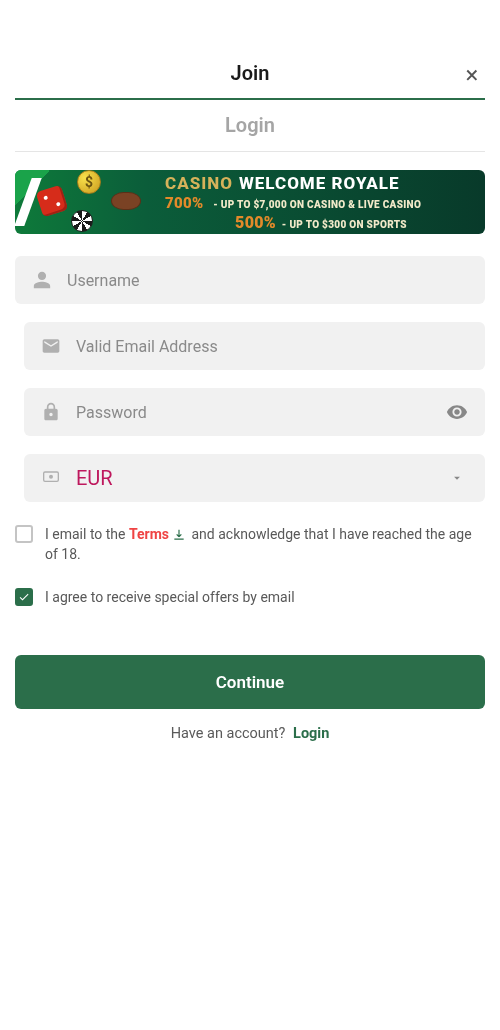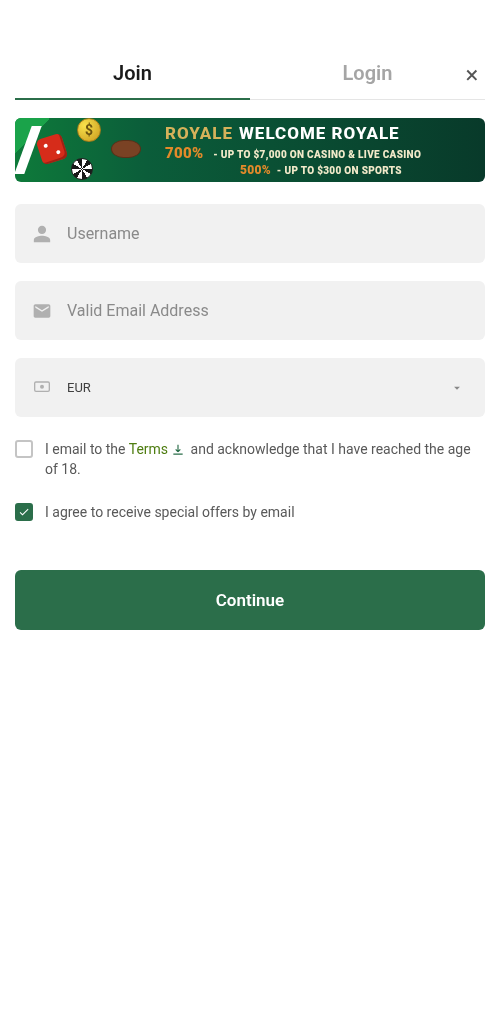--- a/index.html
+++ b/index.html
@@ -1,19 +1,19 @@
 <!DOCTYPE html>
 <html><head>
 <meta charset="utf-8">
 <style>
   * { box-sizing: border-box; margin: 0; padding: 0; font-family: -apple-system, BlinkMacSystemFont, "Segoe UI", Roboto, Helvetica, Arial, sans-serif; }
   body { background: #fff; width: 500px; height: 1030px; overflow: hidden; }
   .container { padding: 0 15px; position: relative; }
   .close-btn { position: absolute; top: 18px; right: 18px; width: 20px; height: 20px; cursor: pointer; color: #555; display: flex; align-items: center; justify-content: center; font-size: 24px; line-height: 1; }
-  .tabs { display: flex; margin-top: 47px; border-bottom: 1px solid #e5e5e5; }
+  .tabs { display: flex; margin-top: 47px; border-bottom: 1px solid #e5e5e5; flex-direction: column; }
   .tab { flex: 1; text-align: center; padding: 14px 0 14px; font-size: 20px; font-weight: 600; cursor: pointer; color: #a5a5a5; position: relative; }
   .tab.active { color: #1a1a1a; }
   .tab.active::after { content: ""; position: absolute; bottom: -1px; left: 0; right: 0; height: 2px; background: #2b6e4a; }
   .banner { margin-top: 18px; height: 64px; border-radius: 6px; overflow: hidden; position: relative; background: linear-gradient(90deg, #0e7a3a 0%, #0b5d3a 28%, #083a2a 100%); display: flex; align-items: center; }
   .banner-left { width: 150px; height: 100%; position: relative; flex-shrink: 0; }
   .dice-red { position: absolute; width: 26px; height: 26px; top: 18px; left: 24px; background: #d62c1a; border-radius: 5px; transform: rotate(-18deg); box-shadow: inset -2px -2px 0 rgba(0,0,0,0.25); }
   .dice-red::before, .dice-red::after { content: ""; position: absolute; width: 4px; height: 4px; background: #fff; border-radius: 50%; }
   .dice-red::before { top: 6px; left: 6px; }
   .dice-red::after { bottom: 6px; right: 6px; }
   .ball { position: absolute; width: 22px; height: 22px; bottom: 2px; left: 56px; background: repeating-conic-gradient(#fff 0deg 30deg, #1a1a1a 30deg 60deg); border-radius: 50%; border: 1px solid #222; }
@@ -21,41 +21,41 @@
   .football { position: absolute; width: 30px; height: 18px; top: 22px; left: 96px; background: #7a4224; border-radius: 50% / 60%; border: 1px solid #5a2f18; }
   .stripe { position: absolute; width: 40px; height: 64px; left: -6px; top: 0; background: linear-gradient(135deg, #1aa34a 40%, transparent 40%); }
   .stripe::after { content: ""; position: absolute; left: 14px; top: 8px; width: 10px; height: 48px; background: #fff; transform: skewX(-20deg); }
   .banner-text { flex: 1; padding-right: 8px; }
   .bt-line1 { font-family: serif; font-weight: 800; letter-spacing: 1px; display: flex; gap: 6px; align-items: baseline; }
   .bt-royale { color: #d6b25a; font-size: 17px; }
   .bt-welcome { color: #ffffff; font-size: 17px; }
   .bt-line2 { font-weight: 900; font-size: 10px; letter-spacing: 0.3px; color: #f1e9c9; margin-top: 1px; }
   .bt-line2 .pct { color: #e38a2a; font-size: 15px; font-weight: 900; margin-right: 7px; }
   .bt-line3 { font-weight: 900; font-size: 10px; letter-spacing: 0.3px; color: #f1e9c9; text-align: center; margin-top: 1px; }
-  .bt-line3 .pct { color: #e38a2a; font-size: 12px; font-weight: 900; margin-right: 3px; }
-  .field { margin-top: 22px; background: #f1f1f1; border-radius: 6px; height: 59px; display: flex; align-items: center; padding: 0 16px; }
-  .field + .field { margin-top: 18px; }
+  .bt-line3 .pct { color: #e38a2a; font-size: 16px; font-weight: 900; margin-right: 3px; }
+  .field { margin-top: 22px; background: #f1f1f1; border-radius: 6px; height: 48px; display: flex; align-items: center; padding: 0 16px; }
+  .field + .field { margin-top: 18px; margin-left: 9px; }
   .field-icon { width: 22px; height: 22px; display: flex; align-items: center; justify-content: center; margin-right: 14px; flex-shrink: 0; }
   .field-icon svg { fill: #b0b0b0; }
   .field input { flex: 1; border: none; background: transparent; outline: none; font-size: 16px; color: #333; }
   .field input::placeholder { color: #8a8a8a; }
   .field-right { width: 24px; height: 24px; display: flex; align-items: center; justify-content: center; cursor: pointer; }
   .field-right svg { fill: #888; }
-  .field-select { color: #404040; font-size: 13px; flex: 1; user-select: none; }
+  .field-select { color: #be185d; font-size: 20px; flex: 1; user-select: none; }
   .chevron svg { fill: #888; width: 14px; height: 14px; }
   .check-row { display: flex; margin-top: 22px; gap: 12px; align-items: flex-start; }
   .check-row + .check-row { }
   .checkbox { width: 18px; height: 18px; border: 2px solid #c4c4c4; border-radius: 3px; flex-shrink: 0; cursor: pointer; display: flex; align-items: center; justify-content: center; margin-top: 1px; }
   .checkbox.checked { background: #2b6e4a; border-color: #2b6e4a; }
   .checkbox.checked svg { fill: #fff; width: 12px; height: 12px; }
   .check-label { font-size: 14px; color: #595959; line-height: 1.45; }
-  .terms-link { color: #4d7c0f; font-weight: 400; cursor: pointer; }
+  .terms-link { color: #ef4444; font-weight: 700; cursor: pointer; }
   .dl-icon { display: inline-flex; vertical-align: middle; margin-left: 3px; margin-right: 2px; }
   .dl-icon svg { width: 14px; height: 14px; stroke: #2b6e4a; fill: none; stroke-width: 2; }
-  .continue-btn { margin-top: 48px; width: 100%; height: 60px; background: #2b6e4a; border: none; border-radius: 6px; color: #fff; font-size: 17px; font-weight: 600; cursor: pointer; }
+  .continue-btn { margin-top: 48px; width: 100%; height: 54px; background: #2b6e4a; border: none; border-radius: 6px; color: #fff; font-size: 17px; font-weight: 600; cursor: pointer; }
   .bottom-text { text-align: center; margin-top: 16px; font-size: 14.5px; color: #5a5a5a; }
   .bottom-text .login-link { color: #2b6e4a; font-weight: 700; cursor: pointer; margin-left: 4px; }
 </style>
 </head>
 <body>
 
 <div class="container">
 
   <div class="close-btn">
     <span>×</span>
@@ -69,21 +69,21 @@
   <div class="banner">
     <div class="banner-left">
       <div class="stripe"></div>
       <div class="coin">$</div>
       <div class="dice-red"></div>
       <div class="ball"></div>
       <div class="football"></div>
     </div>
     <div class="banner-text">
       <div class="bt-line1">
-        <span class="bt-royale">ROYALE</span>
+        <span class="bt-royale">CASINO</span>
         <span class="bt-welcome">WELCOME ROYALE</span>
       </div>
       <div class="bt-line2">
         <span class="pct">700%</span>
         <span>- UP TO $7,000 ON CASINO &amp; LIVE CASINO</span>
       </div>
       <div class="bt-line3">
         <span class="pct">500%</span>
         <span>- UP TO $300 ON SPORTS</span>
       </div>
@@ -101,20 +101,33 @@
 
   <div class="field">
     <span class="field-icon">
       <svg viewBox="0 0 24 24" width="20" height="20">
           <path d="M20 4H4c-1.1 0-2 .9-2 2v12c0 1.1.9 2 2 2h16c1.1 0 2-.9 2-2V6c0-1.1-.9-2-2-2zm0 4-8 5-8-5V6l8 5 8-5v2z"></path>
         </svg>
     </span>
     <input type="email" placeholder="Valid Email Address" style="">
   </div>
 
+  <div class="field">
+    <span class="field-icon">
+      <svg viewBox="0 0 24 24" width="20" height="20">
+          <path d="M18 8h-1V6c0-2.8-2.2-5-5-5S7 3.2 7 6v2H6c-1.1 0-2 .9-2 2v10c0 1.1.9 2 2 2h12c1.1 0 2-.9 2-2V10c0-1.1-.9-2-2-2zM9 6c0-1.7 1.3-3 3-3s3 1.3 3 3v2H9V6zm3 11c-1.1 0-2-.9-2-2s.9-2 2-2 2 .9 2 2-.9 2-2 2z"></path>
+        </svg>
+    </span>
+    <input type="password" placeholder="Password" style="">
+    <span class="field-right">
+      <svg viewBox="0 0 24 24" width="22" height="22">
+          <path d="M12 4.5C7 4.5 2.7 7.6 1 12c1.7 4.4 6 7.5 11 7.5s9.3-3.1 11-7.5c-1.7-4.4-6-7.5-11-7.5zM12 17c-2.8 0-5-2.2-5-5s2.2-5 5-5 5 2.2 5 5-2.2 5-5 5zm0-8c-1.7 0-3 1.3-3 3s1.3 3 3 3 3-1.3 3-3-1.3-3-3-3z"></path>
+        </svg>
+    </span>
+  </div>
 
   <div class="field">
     <span class="field-icon">
       <svg viewBox="0 0 24 24" width="22" height="16">
           <rect x="1" y="3" width="22" height="14" rx="2" fill="none" stroke="#b0b0b0" stroke-width="2"></rect>
           <circle cx="12" cy="10" r="3" fill="#b0b0b0"></circle>
         </svg>
     </span>
     <div class="field-select">EUR</div>
     <span class="field-right chevron">
@@ -139,14 +152,18 @@
     <div class="checkbox checked">
       <svg viewBox="0 0 24 24">
           <path d="M9 16.2 4.8 12l-1.4 1.4L9 19 21 7l-1.4-1.4z"></path>
         </svg>
     </div>
     <div class="check-label">I agree to receive special offers by email</div>
   </div>
 
   <button class="continue-btn">Continue</button>
 
+  <div class="bottom-text">
+    <span>Have an account?</span>
+    <span class="login-link">Login</span>
+  </div>
 
 </div>
 
 </body></html>

